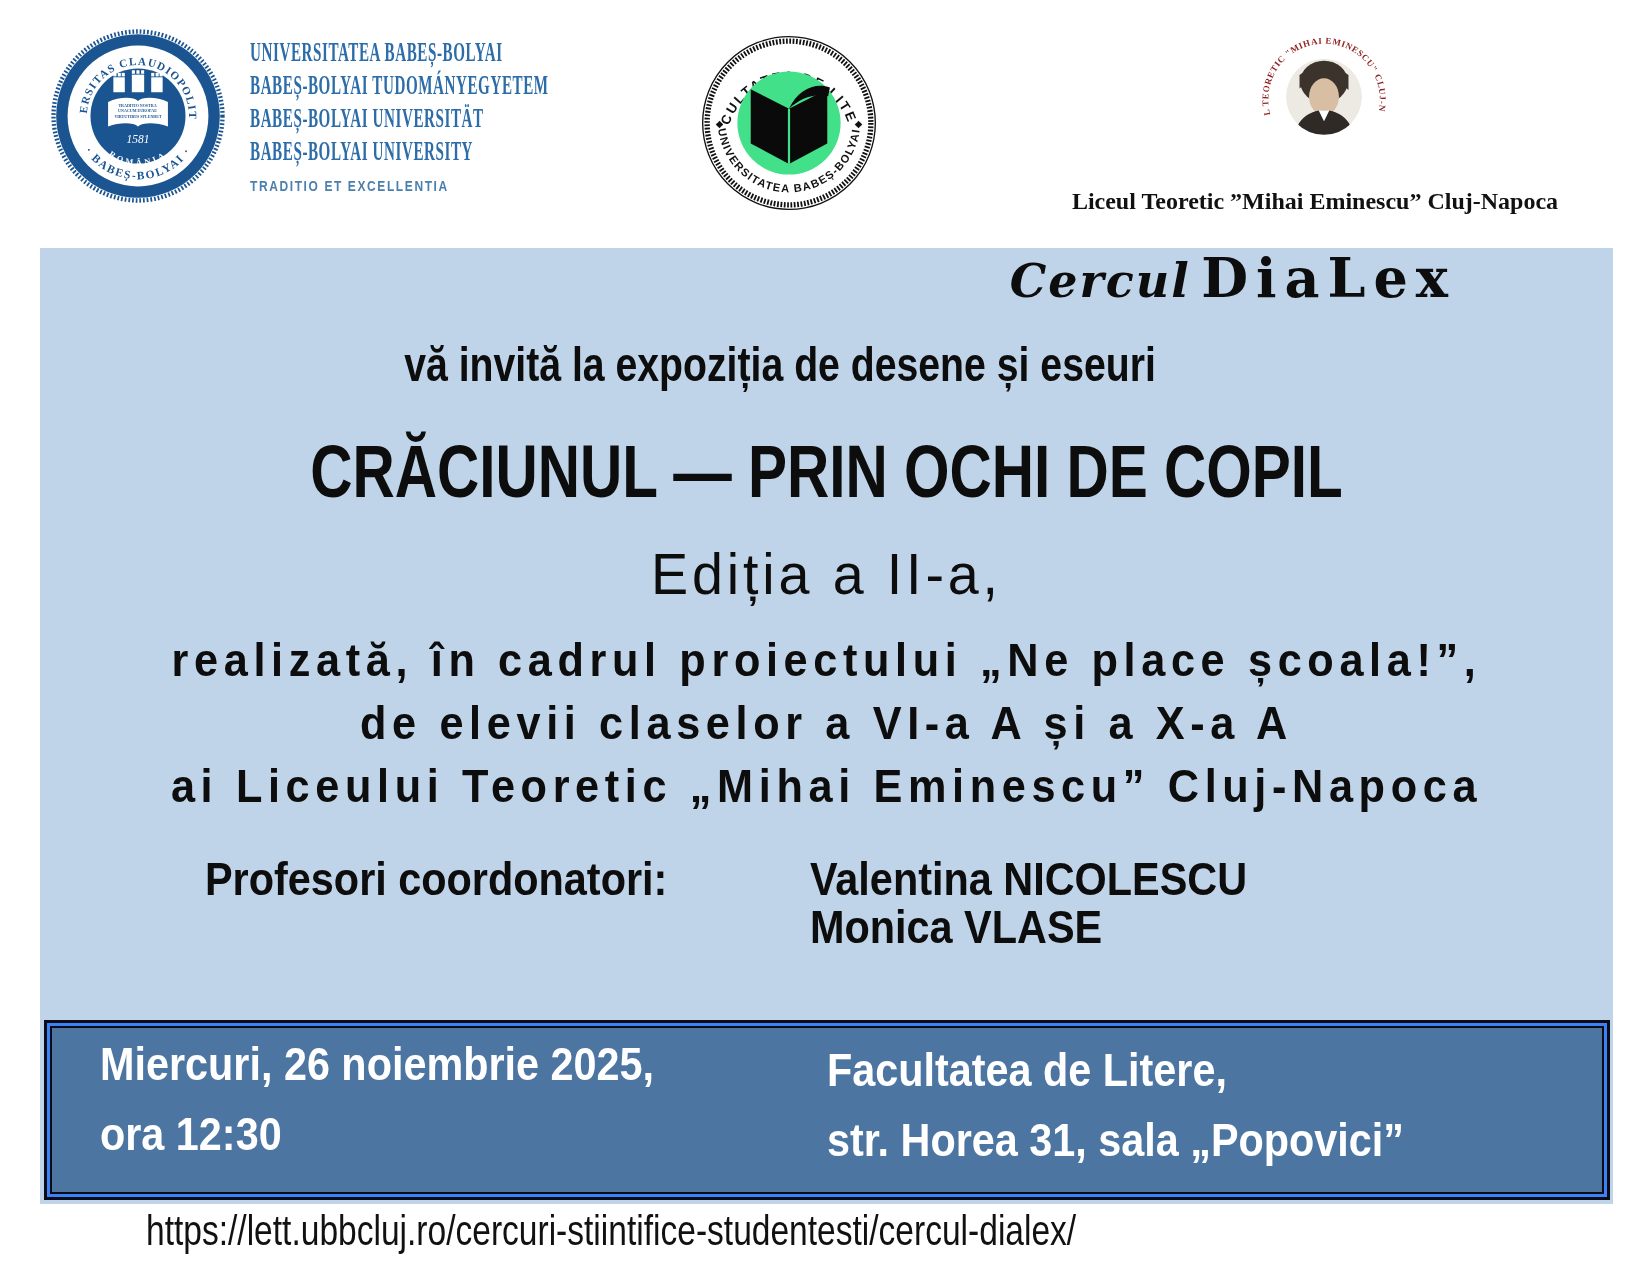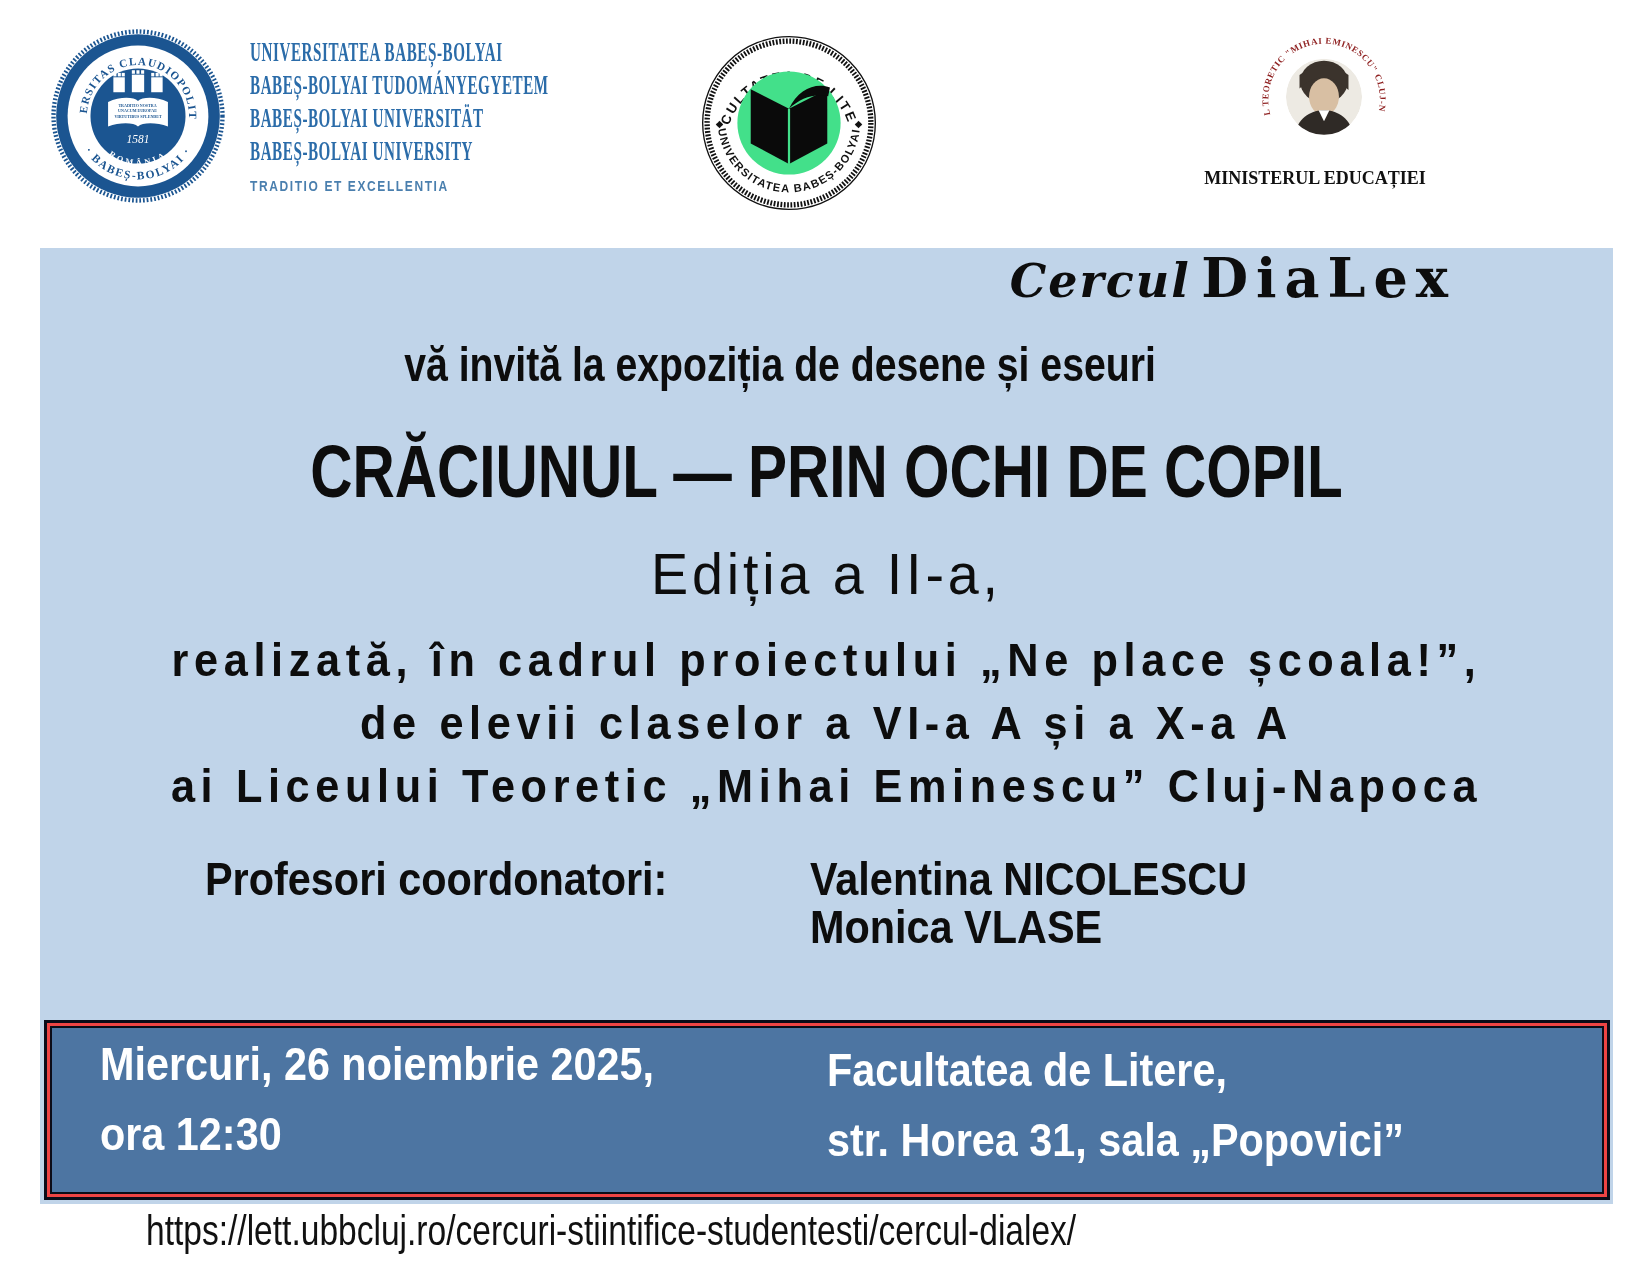--- a/index.html
+++ b/index.html
@@ -32,21 +32,21 @@
   .detail{font-weight:bold;font-size:46px;letter-spacing:6px;transform:scaleX(0.94);}
   .d1{top:633px;} .d2{top:696px;} .d3{top:759px;}
   .coord-label{left:205px;top:852px;font-weight:bold;font-size:46px;transform:scaleX(0.9);
                transform-origin:left center;white-space:nowrap;}
   .coord-name{left:810px;font-weight:bold;font-size:46px;transform:scaleX(0.9);
               transform-origin:left center;white-space:nowrap;}
   .n1{top:852px;} .n2{top:900px;}
 
   
   .event-bar{left:44px;top:1020px;width:1566px;height:180px;box-sizing:border-box;
-             border:3px solid #0c0c18;background:#ef4444;padding:3px;}
+             border:3px solid #0c0c18;background:#3b82f6;padding:3px;}
   .event-inner{position:relative;width:100%;height:100%;box-sizing:border-box;
                border:2px solid #0c0c18;background:#4d75a2;}
   .bar-text{position:absolute;color:#ffffff;font-weight:bold;font-size:47px;
             transform:scaleX(0.88);transform-origin:left center;white-space:nowrap;}
   .bt-date{left:48px;top:8px;} .bt-time{left:48px;top:78px;}
   .bt-venue{left:775px;top:14px;} .bt-address{left:775px;top:84px;}
 
   
   .url{left:146px;top:1206px;font-size:43px;font-weight:400;color:#111;
        transform:scaleX(0.78);transform-origin:left center;white-space:nowrap;}
@@ -151,21 +151,21 @@
     <g clip-path="url(#emClip)">
       <circle cx="100" cy="104" r="56" fill="#edeae3"></circle>
       <ellipse cx="100" cy="82" rx="35" ry="31" fill="#3b332c"></ellipse>
       <ellipse cx="100" cy="104" rx="22" ry="27" fill="#d8bfa3"></ellipse>
       <path d="M 64,92 Q 100,58 136,94 L 136,72 Q 100,44 64,72 Z" fill="#3b332c"></path>
       <path d="M 56,162 C 62,132 84,124 100,124 C 116,124 138,132 144,162 Z" fill="#2f2a26"></path>
       <path d="M 92,124 L 100,140 L 108,124 Z" fill="#ffffff"></path>
     </g>
   </svg>
 
-  <div class="abs ministry">MINISTERUL EDUCAȚIEI</div>
+  <div class="abs school-name">Liceul Teoretic ”Mihai Eminescu” Cluj-Napoca</div>
 
   <div class="abs panel"></div>
 
   <div class="abs club-line nowrap">
     <span class="club-prefix">Cercul</span>
     <span class="club-name">DiaLex</span>
   </div>
 
   <div class="abs invite nowrap">vă invită la expoziția de desene și eseuri</div>
 

